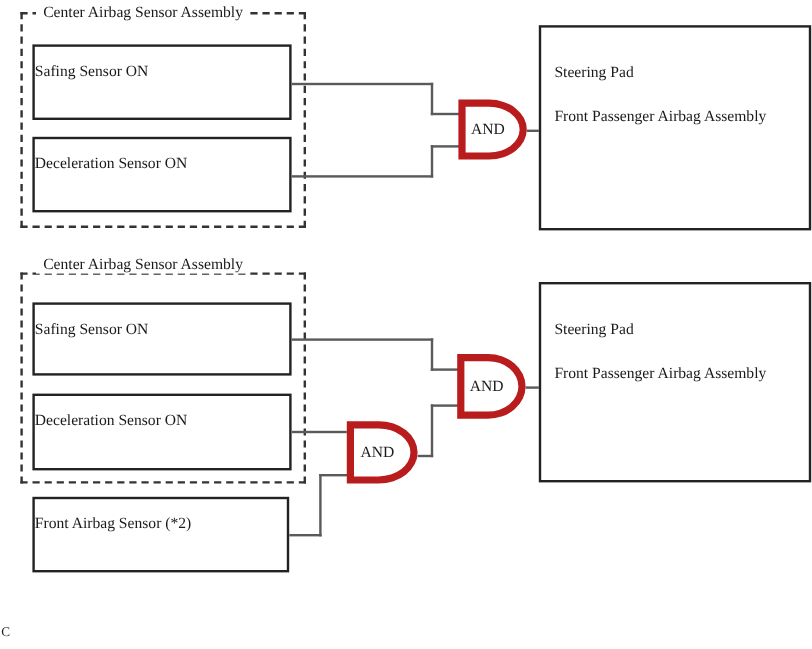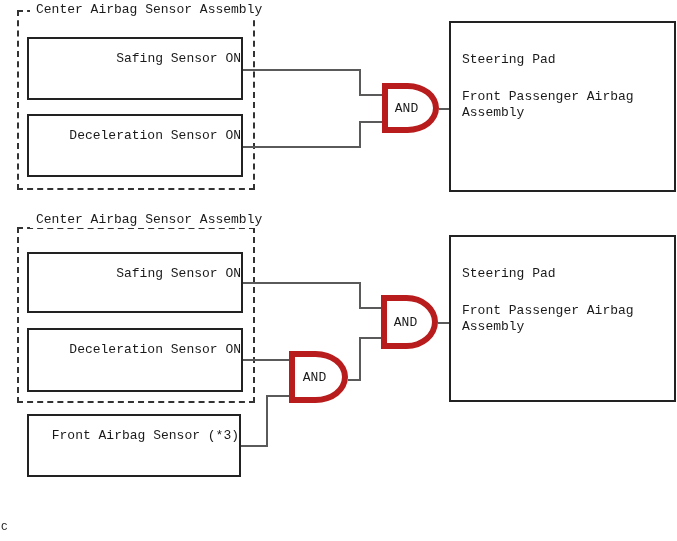--- a/index.html
+++ b/index.html
@@ -5,21 +5,21 @@
   html, body {
     margin: 0;
     padding: 0;
     background: #ffffff;
   }
   #canvas {
     position: relative;
     width: 677px;
     height: 541px;
     background: #ffffff;
-    font-family: Liberation Mono, monospace;
+    font-family: Liberation Serif, serif;
     color: #1a1a1a;
     font-size: 13px;
     overflow: hidden;
   }
   .box {
     position: absolute;
     border: 2px solid #222222;
     background: #ffffff;
     box-sizing: border-box;
   }
@@ -31,21 +31,21 @@
   }
   .assembly-label {
     position: absolute;
     background: #ffffff;
     padding: 0 6px;
     line-height: 16px;
     z-index: 3;
     white-space: nowrap;
   }
   .sensor-box {
-    text-align: right;
+    text-align: left;
     padding-top: 12px;
     line-height: 16px;
     z-index: 2;
   }
   .output-box {
     padding: 29px 8px 0 11px;
     line-height: 16px;
     z-index: 2;
   }
   .output-box .line2 {
@@ -117,21 +117,21 @@
 
   <div class="box sensor-box" style="left:27px; top:252px; width:216px; height:61px;">
     <span>Safing Sensor ON</span>
   </div>
 
   <div class="box sensor-box" style="left:27px; top:328px; width:216px; height:64px;">
     <span>Deceleration Sensor ON</span>
   </div>
 
   <div class="box sensor-box" style="left:27px; top:414px; width:214px; height:63px;">
-    <span>Front Airbag Sensor (*3)</span>
+    <span>Front Airbag Sensor (*2)</span>
   </div>
 
   <div class="wire h" style="left:243px; top:282px; width:118px;"></div>
   <div class="wire v" style="left:359px; top:282px; height:27px;"></div>
   <div class="wire h" style="left:359px; top:307px; width:23px;"></div>
 
   <div class="wire h" style="left:243px; top:359px; width:46px;"></div>
 
   <div class="wire h" style="left:241px; top:445px; width:27px;"></div>
   <div class="wire v" style="left:266px; top:395px; height:52px;"></div>

